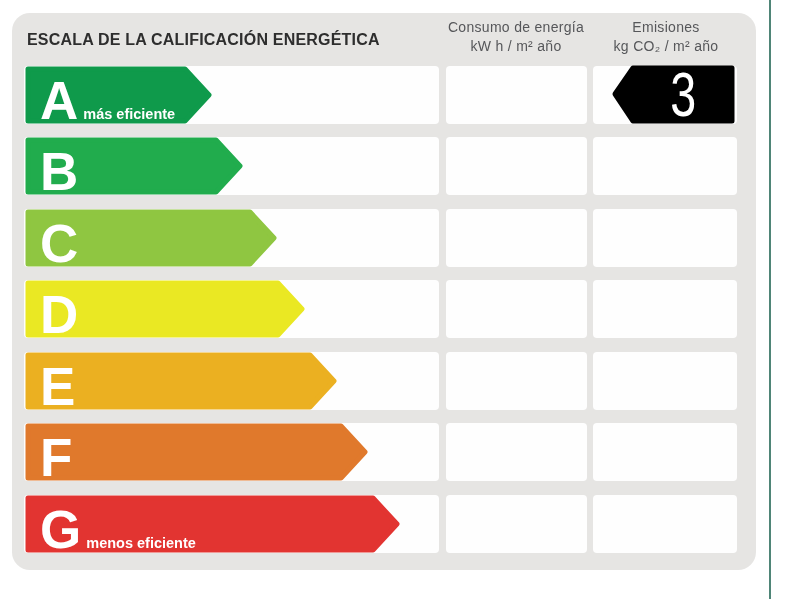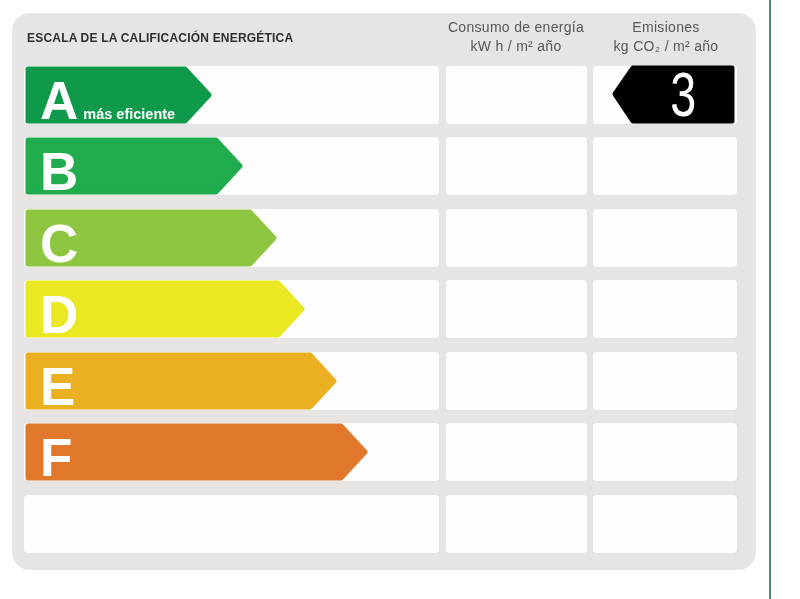--- a/index.html
+++ b/index.html
@@ -5,21 +5,21 @@
   html,body{margin:0;padding:0;background:#ffffff;}
   .stage{
     position:relative;width:800px;height:599px;background:#ffffff;
     font-family:"Liberation Sans","DejaVu Sans",sans-serif;overflow:hidden;
   }
   .panel{
     position:absolute;left:12px;top:13px;width:744px;height:557px;
     background:#e6e5e3;border-radius:18px;
   }
   .title{
-    position:absolute;left:27px;top:31px;font-size:12px;font-weight:bold;
+    position:absolute;left:27px;top:31px;font-size:16px;font-weight:bold;
     color:#2e2e2e;letter-spacing:.2px;white-space:nowrap;
   }
   .colhead{
     position:absolute;top:18px;width:180px;text-align:center;
     font-size:14px;line-height:19px;color:#56575a;letter-spacing:.3px;white-space:nowrap;
   }
   #head-consumo{left:426px;}
   #head-emisiones{left:576px;}
   .row{position:absolute;left:0;width:800px;height:58px;padding-left:18px;}
   .cell{position:absolute;top:0;height:58px;background:#fefefe;border-radius:4px;}
@@ -147,20 +147,28 @@
       <div class="bar-label">
         <span class="bar-letter">F</span><span class="bar-note"></span>
       </div>
     </div>
   </div>
 
   <div class="row" style="top:495px">
     <div class="cell c1" style="background: rgb(254, 254, 254);"></div>
     <div class="cell c2" style="background: rgb(254, 254, 254);"></div>
     <div class="cell c3" style="background: rgb(254, 254, 254);"></div>
+    <div class="bar" style="width: 375px;">
+      <svg height="58" width="375" viewBox="0 0 375 58">
+          <polygon class="bar-poly" stroke-width="5" stroke-linejoin="round" points="3,3 348,3 372,29 348,55 3,55" fill="#e23431" stroke="#e23431"></polygon>
+        </svg>
+      <div class="bar-label">
+        <span class="bar-letter">G</span><span class="bar-note">menos eficiente</span>
+      </div>
+    </div>
   </div>
 
 
   <div class="value-arrow" id="val-emisiones">
     <svg width="144" height="61" viewBox="0 0 144 61">
       <polygon class="val-poly" points="22,30 40,4 139,4 139,57 40,57" stroke-width="5" stroke-linejoin="round" fill="#000000" stroke="#000000"></polygon>
     </svg>
     <span class="value-num">3</span>
   </div>
 

